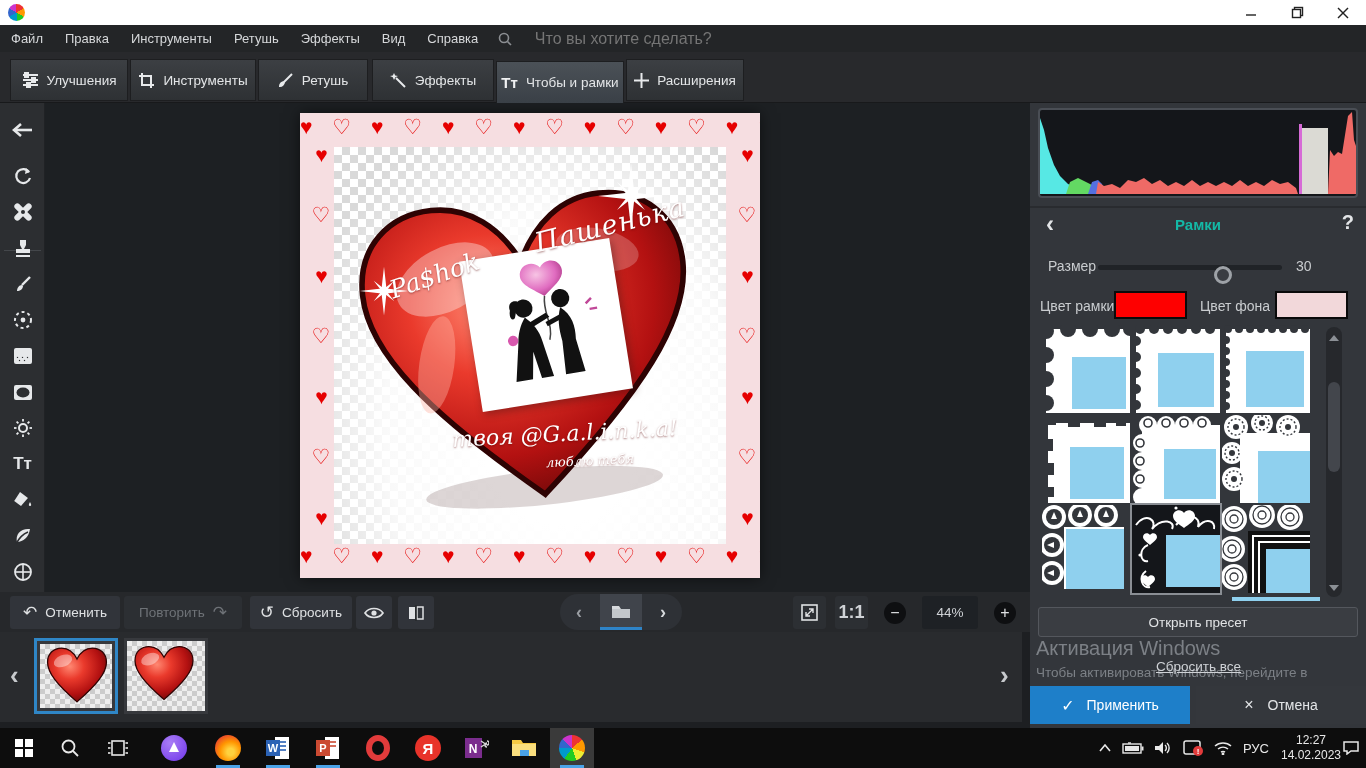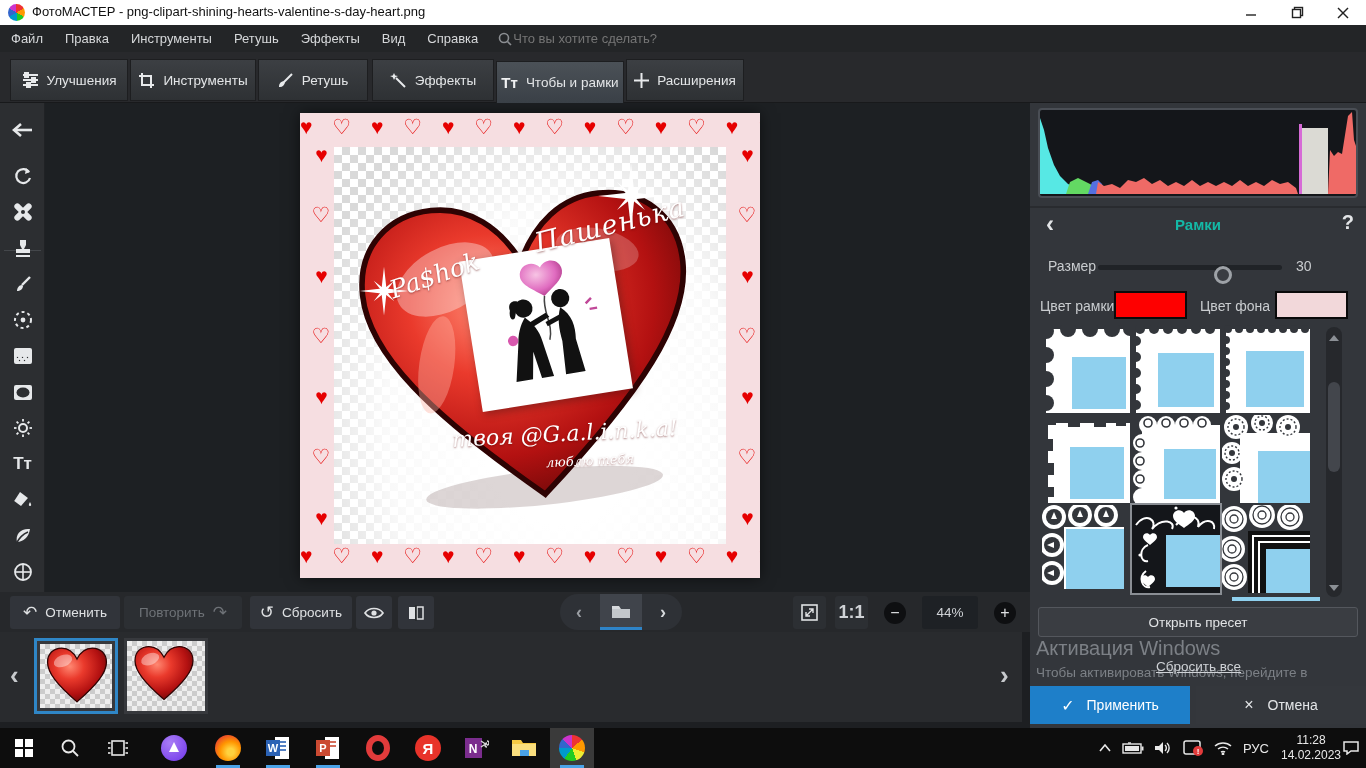--- a/index.html
+++ b/index.html
@@ -12,22 +12,22 @@
               background:conic-gradient(#e33 0 60deg,#f90 0 120deg,#2c2 0 180deg,#09c 0 240deg,#36c 0 300deg,#c3c 0 360deg); }
   #win-title { position:absolute; left:32px; top:4px; font-size:13px; color:#111; }
   .winctl { position:absolute; top:0; width:46px; height:25px; display:flex; align-items:center; justify-content:center; }
   .winctl svg { stroke:#222; stroke-width:1.4; fill:none; }
 
   
   #menubar { position:absolute; left:0; top:25px; width:1366px; height:27px; background:#232527;
              display:flex; align-items:center; color:#d6d8da; font-size:13px; }
   .menu-item { padding:0 11px; height:27px; line-height:27px; cursor:default; }
   #menu-search { display:flex; align-items:center; margin-left:8px; }
-  #menu-search input { background:transparent; border:none; outline:none; color:#787b7f; font-size:13px; width:220px;
-                       font-family:"Liberation Sans", sans-serif; }
+  #menu-search input { background:transparent; border:none; outline:none; color:#787b7f; font-size:16px; width:220px;
+                       font-family:"Liberation Sans", sans-serif;text-align:center; }
 
   
   #tabbar { position:absolute; left:0; top:52px; width:1366px; height:51px; background:#28292c; border-bottom:1px solid #18191b; }
   .tab { position:absolute; top:7px; height:42px; background:linear-gradient(#3c3f43,#2e3134);
          border:1px solid #1d1e20; display:flex; align-items:center; justify-content:center; gap:8px;
          color:#e3e5e7; font-size:13.5px; }
   .tab.active { background:linear-gradient(#4b5157,#3a4047); border-bottom:3px solid #2e84c8; height:45px; top:9px; }
   .tab .ticon { font-weight:bold; font-size:15px; color:#f0f1f2; }
   .tab svg { stroke:#e8eaec; fill:none; stroke-width:2; }
   #btn-save { position:absolute; left:1118px; top:62px; width:117px; height:37px; background:#1b7dc8; border-radius:3px;
@@ -145,21 +145,20 @@
   .tray { position:absolute; top:0; height:40px; display:flex; align-items:center; justify-content:center; color:#e8e8e8; }
   #tray-clock { flex-direction:column; font-size:12px; line-height:15px; text-align:right; }
 
   .circle-icon { border-radius:50%; }
 </style>
 </head>
 <body>
 
 <div id="titlebar">
   <div id="app-icon"></div>
-  <div id="win-title">ФотоМАСТЕР - png-clipart-shining-hearts-valentine-s-day-heart.png</div>
   <div class="winctl" style="left:1228px">
     <svg width="12" height="12">
         <line x1="1" y1="8" x2="11" y2="8"></line>
       </svg>
   </div>
   <div class="winctl" style="left:1274px">
     <svg width="13" height="13">
         <rect x="3.5" y="1.5" width="8" height="8"></rect>
         <rect x="1.5" y="3.5" width="8" height="8" fill="#fff"></rect>
       </svg>
@@ -882,21 +881,21 @@
       </svg>
   </div>
   <div class="tray" style="left:1208px;width:30px">
     <svg width="18" height="14">
         <path d="M1 5 a12 12 0 0 1 16 0 M4 8 a8 8 0 0 1 10 0 M7 11 a4 4 0 0 1 4 0" stroke="#e8e8e8" fill="none" stroke-width="1.5"></path>
         <circle cx="9" cy="13" r="1.4" fill="#e8e8e8"></circle>
       </svg>
   </div>
   <div class="tray" style="left:1238px;width:36px;font-size:13px">РУС</div>
   <div class="tray" id="tray-clock" style="left:1278px;width:66px">
-    <div>11:28</div>
+    <div>12:27</div>
     <div>14.02.2023</div>
   </div>
   <div class="tray" style="left:1336px;width:30px">
     <svg width="16" height="14">
         <path d="M1 1 h14 v9 h-7 l-4 3 v-3 h-3 z" fill="none" stroke="#e8e8e8" stroke-width="1.5"></path>
       </svg>
   </div>
 </div>
 
 </body></html>

